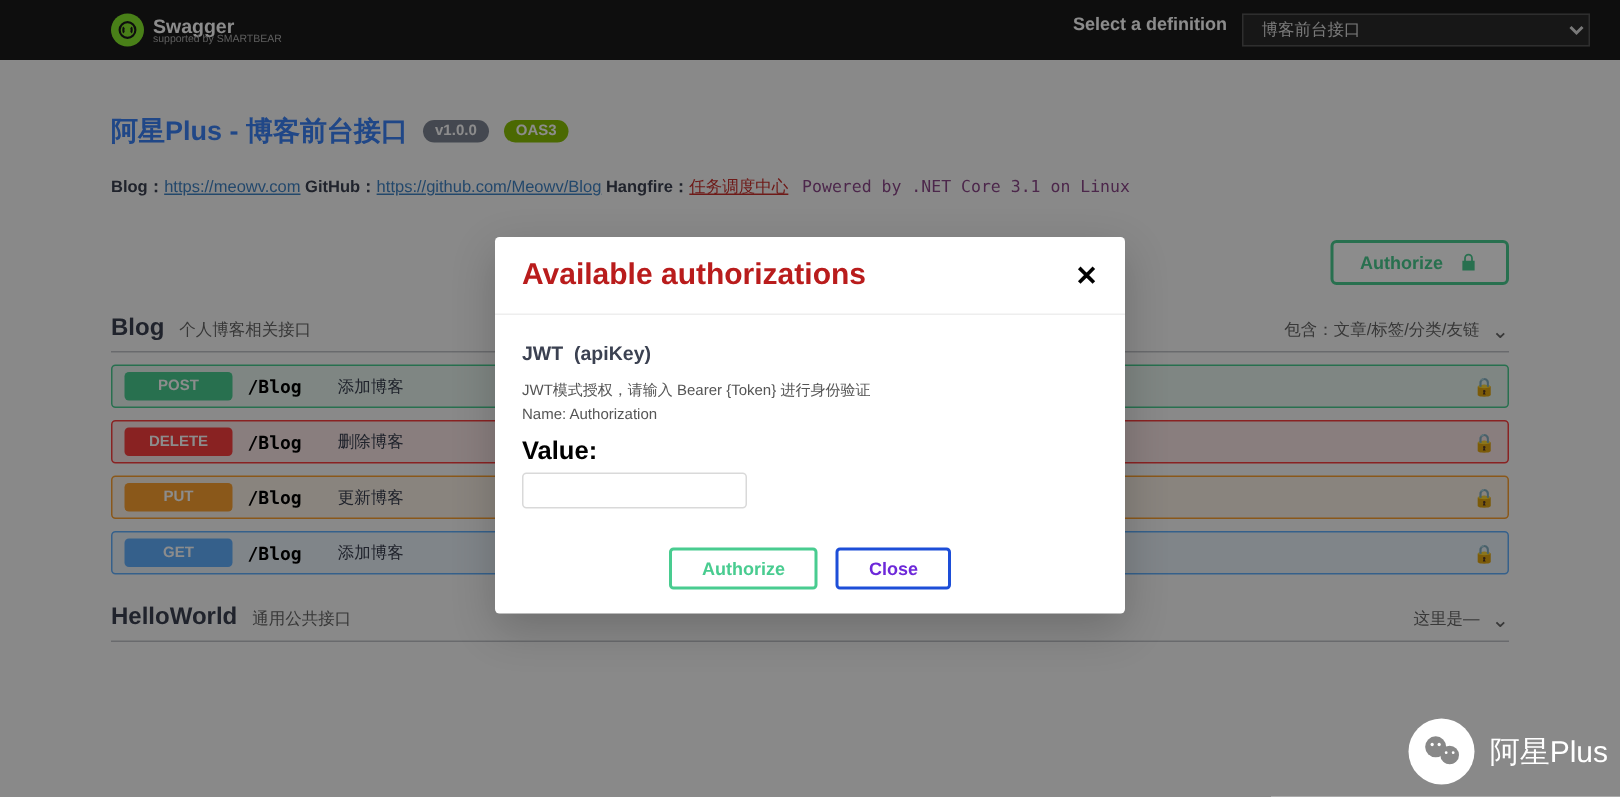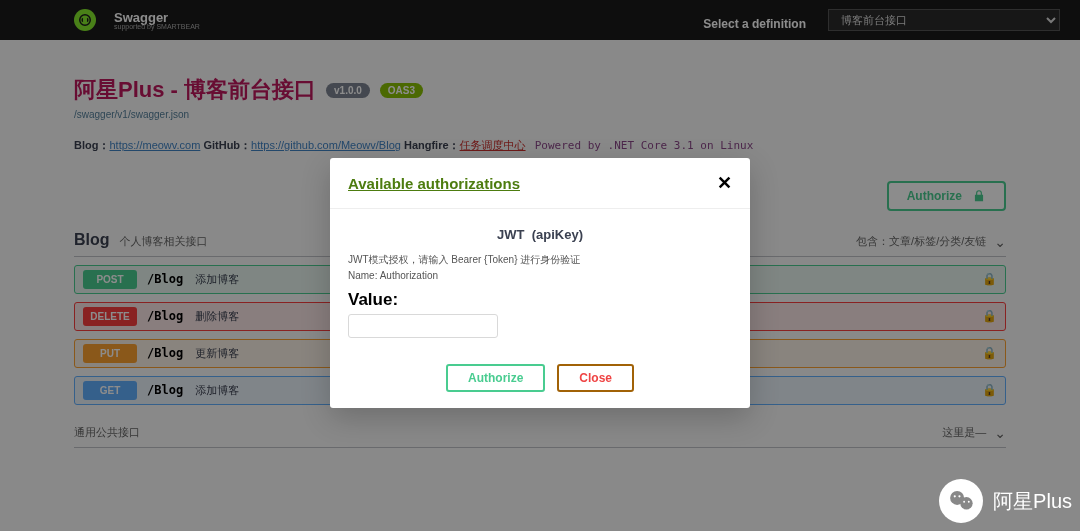--- a/index.html
+++ b/index.html
@@ -1,31 +1,31 @@
 <!DOCTYPE html>
 <html><head>
 <meta charset="utf-8">
 <style>
 * { box-sizing: border-box; margin: 0; padding: 0; font-family: sans-serif; }
 body { background: #fafafa; width: 1080px; height: 531px; overflow: hidden; position: relative; }
 
 .topbar { background: #1b1b1b; height: 40px; display: flex; align-items: center; padding: 0 20px 0 74px; color: #fff; font-size: 12px; }
-.logo { display: flex; align-items: center; gap: 18px; }
+.logo { display: flex; align-items: center; gap: 6px; }
 .logo-circle { width: 22px; height: 22px; border-radius: 50%; background: #85ea2d; display: flex; align-items: center; justify-content: center; }
 .logo-circle svg { width: 14px; height: 14px; }
 .logo-text { font-weight: 600; font-size: 13px; }
 .logo-sub { font-size: 7px; color: #aaa; margin-top: -2px; }
 .logo-col { display: flex; flex-direction: column; }
-.topbar-right { margin-left: auto; display: flex; align-items: flex-end; gap: 22px; }
+.topbar-right { margin-left: auto; display: flex; align-items: flex-start; gap: 10px; }
 .def-label { font-weight: bold; font-size: 12px; }
 .def-select { background: #2a2a2a; color: #ddd; border: 1px solid #555; padding: 3px 8px; font-size: 11px; width: 232px; height: 22px; }
 
 .page { padding: 20px 74px 0 74px; }
 .title-row { display: flex; align-items: center; gap: 10px; margin-top: 15px; }
-.title { font-size: 22px; font-weight: bold; color: #be185d; }
+.title { font-size: 18px; font-weight: bold; color: #3b82f6; }
 .badge { font-size: 10px; color: #fff; padding: 2px 8px; border-radius: 10px; font-weight: bold; }
 .badge-ver { background: #7d8492; }
 .badge-oas { background: #89bf04; }
 .spec-url { font-size: 10px; color: #547f9a; margin-top: 4px; }
 
 .desc { font-size: 11px; margin-top: 18px; color: #3b4151; }
 .desc a { color: #4183c4; text-decoration: underline; }
 .desc .hf { color: #c9302c; text-decoration: underline; }
 .desc .pw { color: #8b4789; font-family: monospace; }
 
@@ -38,41 +38,41 @@
 .sec-name { font-size: 16px; font-weight: bold; }
 .sec-desc { font-size: 11px; color: #666; }
 .sec-right { margin-left: auto; font-size: 11px; color: #666; display: flex; align-items: center; gap: 8px; }
 .chevron { font-size: 14px; }
 
 .op { border: 1px solid; border-radius: 3px; margin-top: 8px; display: flex; align-items: center; padding: 4px 8px; font-size: 11px; }
 .op-post { background: rgba(73,204,144,.1); border-color: #49cc90; }
 .op-del  { background: rgba(249,62,62,.1); border-color: #f93e3e; }
 .op-put  { background: rgba(252,161,48,.1); border-color: #fca130; align-items: center; }
 .op-get  { background: rgba(97,175,254,.1); border-color: #61affe; }
-.method { color: #fff; font-weight: bold; font-size: 10px; padding: 4px 0; width: 54px; text-align: center; border-radius: 3px; }
+.method { color: #fff; font-weight: bold; font-size: 10px; padding: 4px 0; width: 72px; text-align: center; border-radius: 3px; }
 .m-post { background: #49cc90; } .m-del { background: #f93e3e; } .m-put { background: #fca130; } .m-get { background: #61affe; }
 .path { font-weight: 600; margin-left: 10px; font-family: monospace; font-size: 12px; }
-.op-desc { margin-left: 12px; color: #3b4151; }
+.op-desc { margin-left: 24px; color: #3b4151; }
 .op-lock { margin-left: auto; font-size: 12px; }
 
 .overlay { position: absolute; inset: 0; background: rgba(0,0,0,.45); display: flex; align-items: flex-start; justify-content: center; padding-top: 158px; }
 .modal { background: #fff; width: 420px; border-radius: 3px; box-shadow: 0 10px 30px rgba(0,0,0,.2); }
 .modal-head { display: flex; align-items: center; padding: 14px 18px; border-bottom: 1px solid #eee; }
-.modal-title { font-size: 15px; font-weight: bold; color: #4d7c0f; text-decoration: underline; }
+.modal-title { font-size: 20px; font-weight: bold; color: #b91c1c; }
 .modal-close { margin-left: auto; font-size: 18px; font-weight: bold; cursor: pointer; }
 .modal-body { padding: 18px; }
-.auth-name { font-size: 13px; color: #3b4151; text-align: center; }
+.auth-name { font-size: 13px; color: #3b4151; }
 .auth-name b { font-weight: bold; }
 .auth-meta { font-size: 10px; color: #555; margin-top: 10px; line-height: 1.6; }
 .val-label { font-size: 17px; font-weight: bold; margin-top: 6px; display: block; }
 .val-input { width: 150px; border: 1px solid #d9d9d9; padding: 5px; font-size: 11px; margin-top: 4px; border-radius: 3px; }
 .modal-actions { display: flex; gap: 12px; justify-content: center; padding: 8px 0 16px; }
 .btn { padding: 5px 20px; font-size: 12px; font-weight: bold; border-radius: 3px; cursor: pointer; }
 .btn-auth { border: 2px solid #49cc90; color: #49cc90; background: #fff; }
-.btn-close { border: 2px solid #a16207; color: #ef4444; background: #fff; }
+.btn-close { border: 2px solid #1d4ed8; color: #6d28d9; background: #fff; }
 
 .watermark { position: absolute; right: 8px; bottom: 8px; display: flex; align-items: center; gap: 10px; color: #fff; font-size: 20px; font-weight: 500; }
 .wm-circle { width: 44px; height: 44px; border-radius: 50%; background: #fff; display: flex; align-items: center; justify-content: center; }
 .wm-circle svg { width: 28px; height: 28px; }
 </style>
 </head>
 <body>
 
 <div class="topbar">
   <div class="logo">
@@ -94,21 +94,20 @@
     </select>
   </div>
 </div>
 
 <div class="page">
   <div class="title-row">
     <span class="title">阿星Plus - 博客前台接口</span>
     <span class="badge badge-ver">v1.0.0</span>
     <span class="badge badge-oas">OAS3</span>
   </div>
-  <div class="spec-url">/swagger/v1/swagger.json</div>
 
   <div class="desc">
     <b>Blog：</b><a href="#">https://meowv.com</a>
     <b> GitHub：</b><a href="#">https://github.com/Meowv/Blog</a>
     <b> Hangfire：</b><a href="#" class="hf">任务调度中心</a>
     &nbsp;&nbsp;<span class="pw">Powered by .NET Core 3.1 on Linux</span>
   </div>
 
   <div class="auth-row">
     <button class="auth-btn">
@@ -146,20 +145,21 @@
         </div>
         <div class="op op-get">
           <span class="method m-get">GET</span>
           <span class="path">/Blog</span>
           <span class="op-desc">添加博客</span>
           <span class="op-lock">🔒</span>
         </div>
       </div>
       <div class="section">
         <div class="section-head">
+          <span class="sec-name">HelloWorld</span>
           <span class="sec-desc">通用公共接口</span>
           <span class="sec-right">这里是— <span class="chevron">⌄</span></span>
         </div>
       </div>
     </div>
 </div>
 
 <div class="overlay">
   <div class="modal">
     <div class="modal-head">

